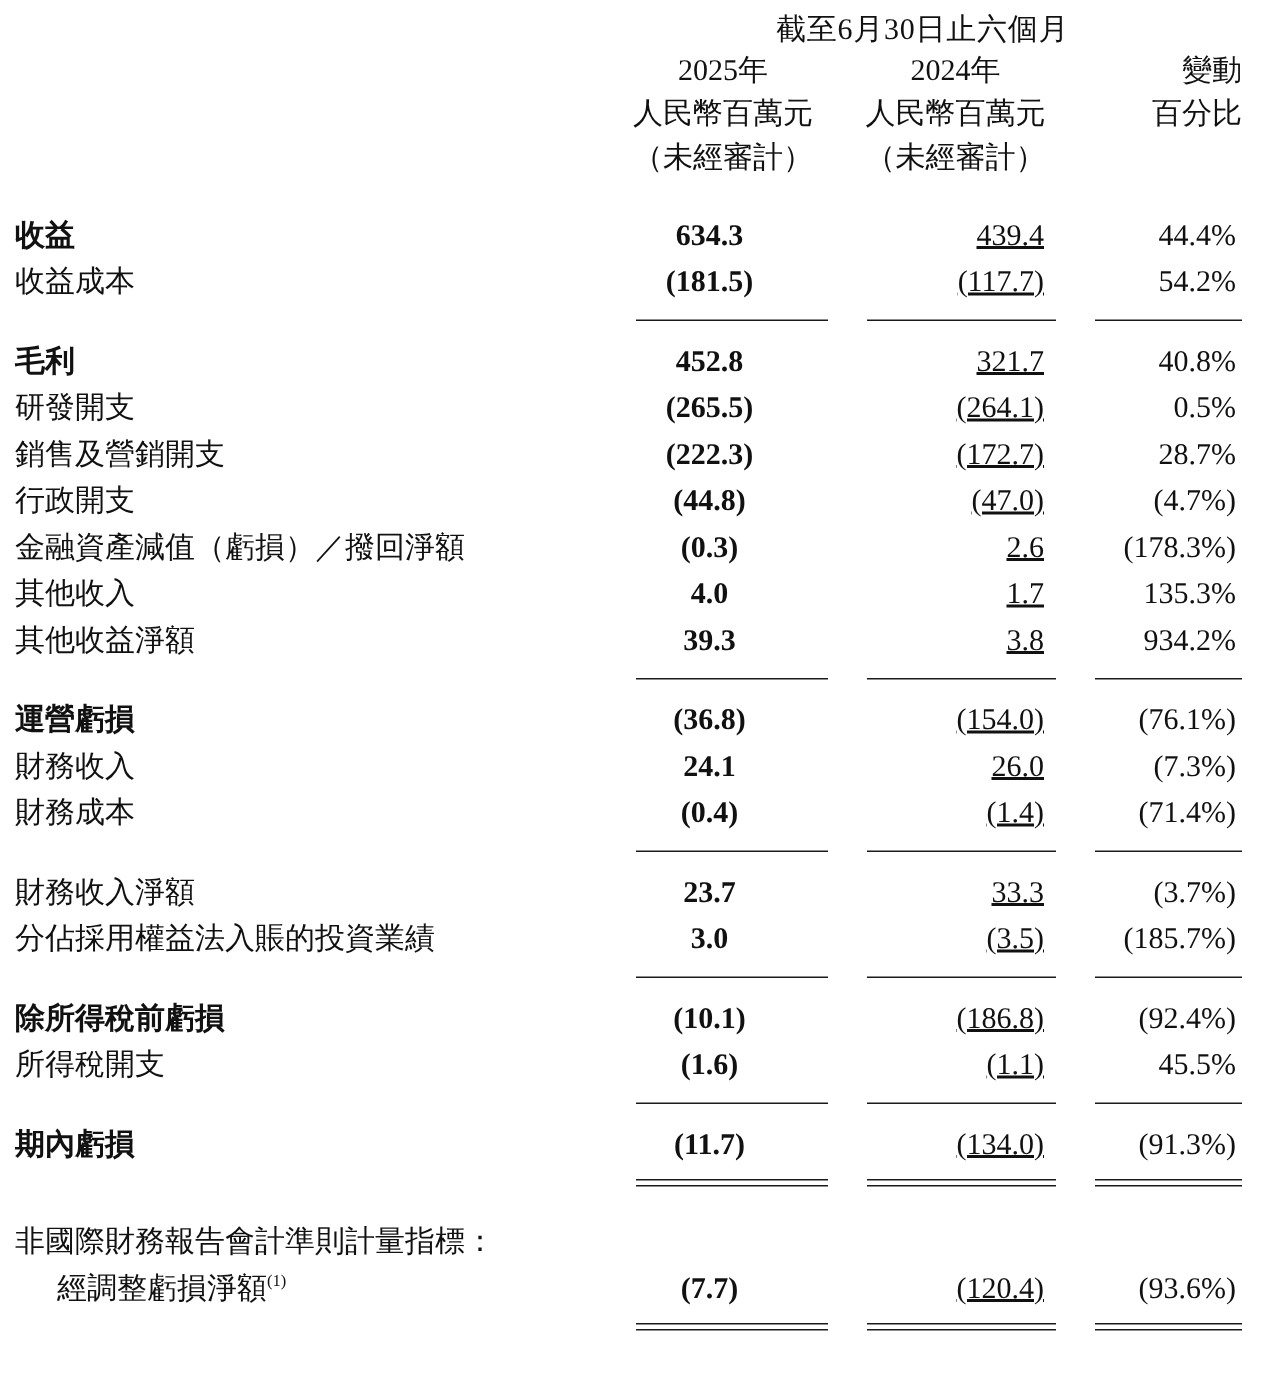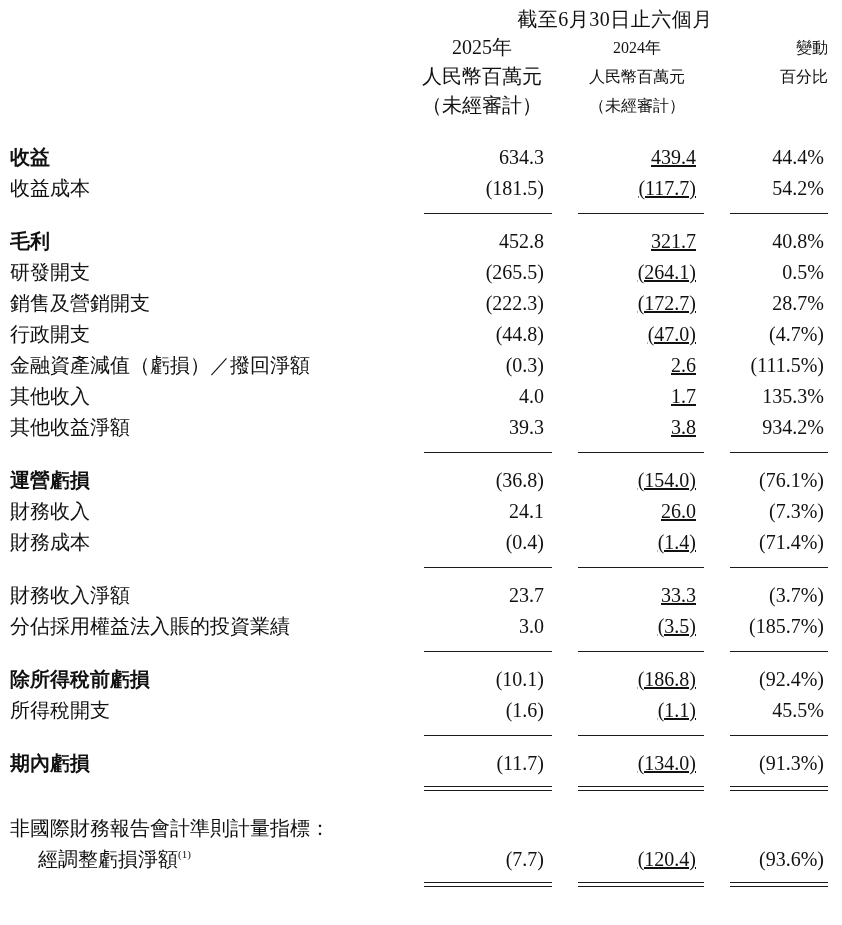--- a/index.html
+++ b/index.html
@@ -45,41 +45,41 @@
     padding-bottom: 6px;
   }
   .hdr-y1 {
     text-align: center;
     font-size: 20px;
     font-weight: bold;
     line-height: 29px;
   }
   .hdr-y2, .hdr-pct {
     text-align: center;
-    font-size: 16px;
+    font-size: 20px;
     line-height: 29px;
   }
   .hdr-pct { text-align: right; padding-right: 4px; }
 
   
   .row-label {
     font-size: 20px;
     line-height: 31px;
     padding-left: 2px;
     white-space: nowrap;
   }
   .row-label.bold { font-weight: bold; }
   .row-label.indent { padding-left: 28px; }
   .num {
     font-size: 20px;
     line-height: 31px;
     text-align: right;
     white-space: nowrap;
   }
-  .num.y1 { font-weight: normal; padding-right: 18px; }
+  .num.y1 { font-weight: bold; padding-right: 18px; text-align: center; }
   .num.y2 { padding-right: 16px; text-decoration: underline; }
   .num.pct { padding-right: 4px; }
 
   .spacer td { height: 22px; line-height: 22px; font-size: 0; }
   .spacer.small td { height: 12px; }
 
   
   .rule-cell { padding: 0; height: 10px; }
   .rule-inner {
     height: 0;
@@ -197,21 +197,21 @@
       <tr>
         <td class="row-label">行政開支</td>
         <td class="num y1">(44.8)</td>
         <td class="num y2">(47.0)</td>
         <td class="num pct">(4.7%)</td>
       </tr>
       <tr>
         <td class="row-label">金融資產減值（虧損）／撥回淨額</td>
         <td class="num y1">(0.3)</td>
         <td class="num y2">2.6</td>
-        <td class="num pct">(111.5%)</td>
+        <td class="num pct">(178.3%)</td>
       </tr>
       <tr>
         <td class="row-label">其他收入</td>
         <td class="num y1">4.0</td>
         <td class="num y2">1.7</td>
         <td class="num pct">135.3%</td>
       </tr>
       <tr>
         <td class="row-label">其他收益淨額</td>
         <td class="num y1">39.3</td>

